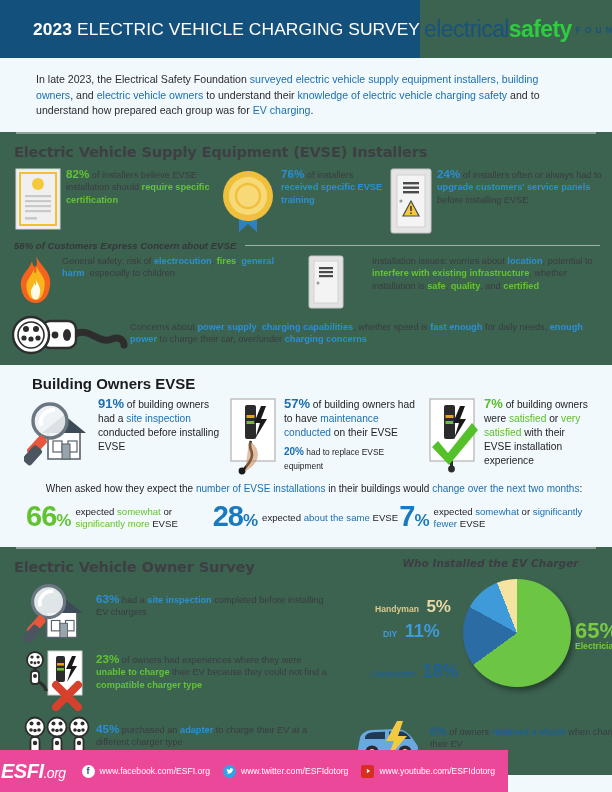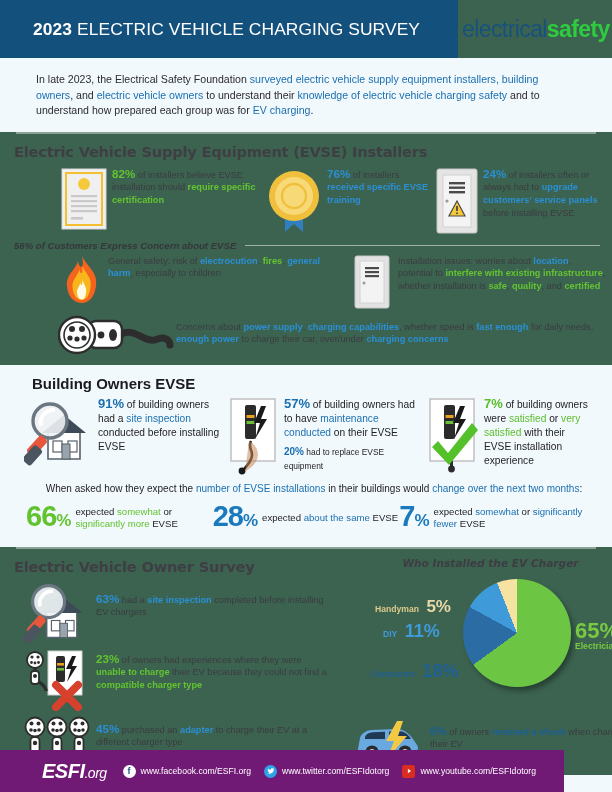--- a/index.html
+++ b/index.html
@@ -7,21 +7,21 @@
   body {
     font-family: "Liberation Sans", sans-serif;
     background: #ffffff;
     position: relative;
     overflow: hidden;
     color: #3f3f44;
   }
   .page { width: 612px; height: 792px; position: relative; background: #f2f9fd; }
 
   
-  .header { height: 58px; display: flex; background: #14507c; gap: 38px; }
+  .header { height: 58px; display: flex; background: #14507c; }
   .header-title-wrap {
     flex: 0 0 412px;
     background: #14507c;
     display: flex; align-items: center;
     padding-left: 33px;
   }
   .header-title { font-size: 17.4px; color: #ffffff; letter-spacing: .1px; white-space: nowrap; }
   .header-title .yr { font-weight: bold; }
   .header-logo-wrap {
     flex: 1;
@@ -46,21 +46,21 @@
   
   .green-panel { background: #3c6350; padding: 0 0 6px 0; position: relative; }
   .gsec-title {
     font-size: 14.6px; font-weight: bold; color: #3e3e44;
     font-family: "DejaVu Sans", sans-serif; letter-spacing: -.2px;
     padding: 9px 0 4px 14px;
   }
   .top-rule { height: 2px; background: #cfd6d1; margin: 0 16px; opacity:.55; }
 
   
-  .row3 { display: flex; padding: 4px 4px 0 10px; margin-left: 46px; }
+  .row3 { display: flex; padding: 4px 4px 0 10px; }
   .col { display: flex; align-items: flex-start; }
   .icon { flex: none; display: flex; align-items: flex-start; justify-content: center; }
   .txt { font-size: 9.2px; line-height: 12.6px; }
   .pct { font-weight: bold; font-size: 11.6px; }
   .pct.g { color: #63c430; }
   .pct.b { color: #2a8fd4; }
   .hl-g { color: #63c430; font-weight: bold; }
   .hl-b { color: #2a8fd4; font-weight: bold; }
   .hl-w { color: #3b3b41; }
 
@@ -100,22 +100,22 @@
   }
   .pie-wrap { position: relative; width: 272px; height: 150px; margin-left: 33px; }
   .pie { position: absolute; left: 92px; top: 10px; width: 108px; height: 108px; border-radius: 50%;
          box-shadow: 3px 4px 5px rgba(0,0,0,.35); }
   .pl { position: absolute; white-space: nowrap; }
   .pl-name { font-weight: bold; font-size: 8.6px; }
   .pl-val { font-weight: bold; }
 
   
   .footer {
-    position: absolute; left: 0; bottom: 0; width: 564px; height: 42px;
-    background: #701a75; display: flex; align-items: center; padding-left: 42px;
+    position: absolute; left: 0; bottom: 0; width: 508px; height: 42px;
+    background: #ec4899; display: flex; align-items: center; padding-left: 42px; justify-content: flex-end;
   }
   .esfi { font-size: 20px; color: #fff; font-style: italic; letter-spacing: -.5px; }
   .esfi b { font-weight: bold; }
   .esfi span.org { font-size: 14px; }
   .social { display: flex; align-items: center; margin-left: 16px; }
   .social-item { display: flex; align-items: center; margin-right: 13px; }
   .sbadge {
     width: 13px; height: 13px; border-radius: 2.5px;
     display: flex; align-items: center; justify-content: center;
     font-size: 9px; font-weight: bold; color: #fff; margin-right: 5px;
@@ -224,21 +224,21 @@
           <svg width="40" height="50" viewBox="0 0 40 50">
             <path d="M20 1 C26 13 36 17 34 31 C32.5 43 26 48 20 48 C13 48 6 43 5 31 C4 19 13 16 16 6 C17 14 23 15 20 1 Z" fill="#f4641f"></path>
             <path d="M20 11 C25 20 30 23 28.5 32 C27.5 41 24 45 20 45 C15.5 45 11 41 10.5 32 C10 24 16 21 17.5 14 C18 21 22 19 20 11 Z" fill="#f8b61c"></path>
             <path d="M20 25 C23 31 25 33 24 38 C23.3 42.5 21.8 44.5 20 44.5 C17.6 44.5 15.5 42.5 15 38 C14.6 33.8 17.5 32 18.4 27.5 C18.8 32 21 30.5 20 25 Z" fill="#fffbe8"></path>
           </svg>
         </div>
         <div class="txt">
           <span class="hl-w">General safety: risk of </span><span class="hl-b">electrocution</span><span class="hl-w">, </span><span class="hl-g">fires</span><span class="hl-w">, </span><span class="hl-b">general harm</span><span class="hl-w">, especially to children</span>
         </div>
       </div>
-      <div class="col" style="flex:1;">
+      <div class="col" style="flex:1;gap:20px;">
         <div class="icon" style="width:52px;">
           <svg width="36" height="54" viewBox="0 0 36 54">
             <rect x="1" y="1" width="34" height="52" rx="2" fill="#e2e2e2" stroke="#c6c6c6"></rect>
             <rect x="6" y="6" width="24" height="42" fill="#f3f3f3" stroke="#d2d2d2"></rect>
             <g fill="#4a4a4a">
                 <rect x="11" y="12" width="14" height="2.2"></rect>
                 <rect x="11" y="16" width="14" height="2.2"></rect>
                 <rect x="11" y="20" width="14" height="2.2"></rect>
               </g>
             <circle cx="10" cy="28" r="1.5" fill="#9a9a9a"></circle>

